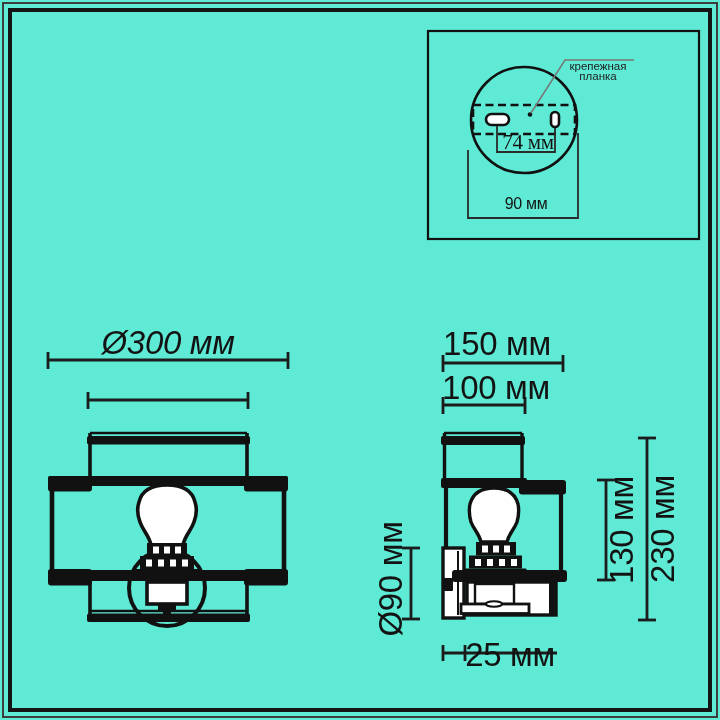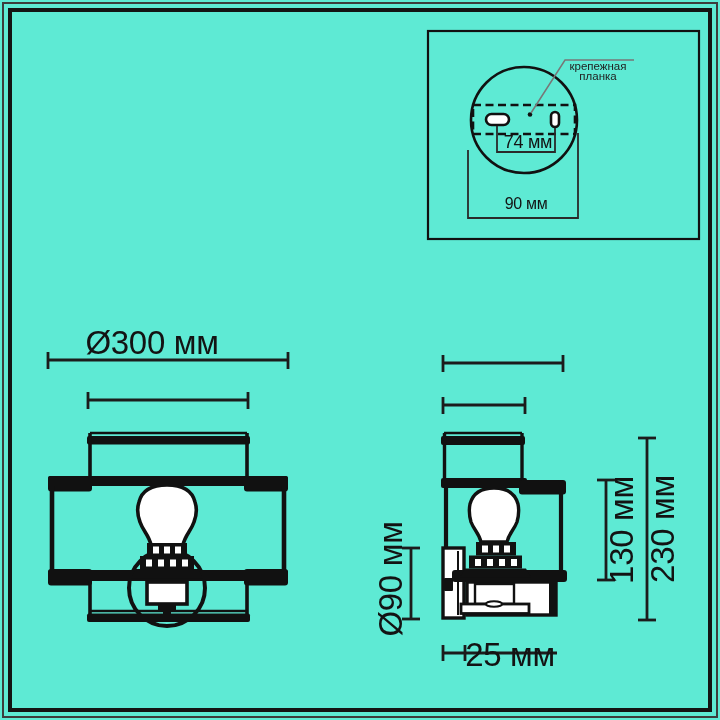--- a/index.html
+++ b/index.html
@@ -15,21 +15,21 @@
   .fl{fill:#111;stroke:none;}
   .wh{fill:#fff;stroke:#111;}
   .dim{stroke:#1c1c1c;fill:none;}
   .thin{stroke:#2a2a2a;fill:none;}
   .lead{stroke:#777;fill:none;}
   .lbl{
     position:absolute;transform:translate(-50%,-50%);
     white-space:nowrap;font-size:33px;letter-spacing:-0.3px;color:#131313;
   }
   .lbl.rot{transform:translate(-50%,-50%) rotate(-90deg);}
-  .lbl.small{font-size:18px;}
+  .lbl.small{font-size:21px;font-family:Liberation Serif, serif;}
   .lbl.med{font-size:16px;}
   .callout{
     position:absolute;left:598px;top:71px;transform:translate(-50%,-50%);
     font-size:11.5px;line-height:10px;text-align:center;color:#222;letter-spacing:0;
   }
 </style>
 </head>
 <body>
 
 <div class="page">
@@ -189,21 +189,23 @@
   </svg>
 
   <div class="callout">
     <div>крепежная</div>
     <div>планка</div>
   </div>
 
   <div class="lbl small" style="left:528px;top:142px;">74 мм</div>
   <div class="lbl med" style="left:526px;top:204px;">90 мм</div>
 
-  <div class="lbl" style="left:152px;top:343px;">Ø300 мм</div>
-
+  <div class="lbl" style="left:168px;top:343px;font-style:italic;">Ø300 мм</div>
+
+  <div class="lbl" style="left:497px;top:344px;">150 мм</div>
+  <div class="lbl" style="left:496px;top:388px;">100 мм</div>
 
   <div class="lbl rot" style="left:622px;top:530px;">130 мм</div>
   <div class="lbl rot" style="left:663px;top:529px;">230 мм</div>
   <div class="lbl rot" style="left:391px;top:579px;">Ø90 мм</div>
 
   <div class="lbl" style="left:510px;top:655px;">25 мм</div>
 </div>
 
 </body></html>

